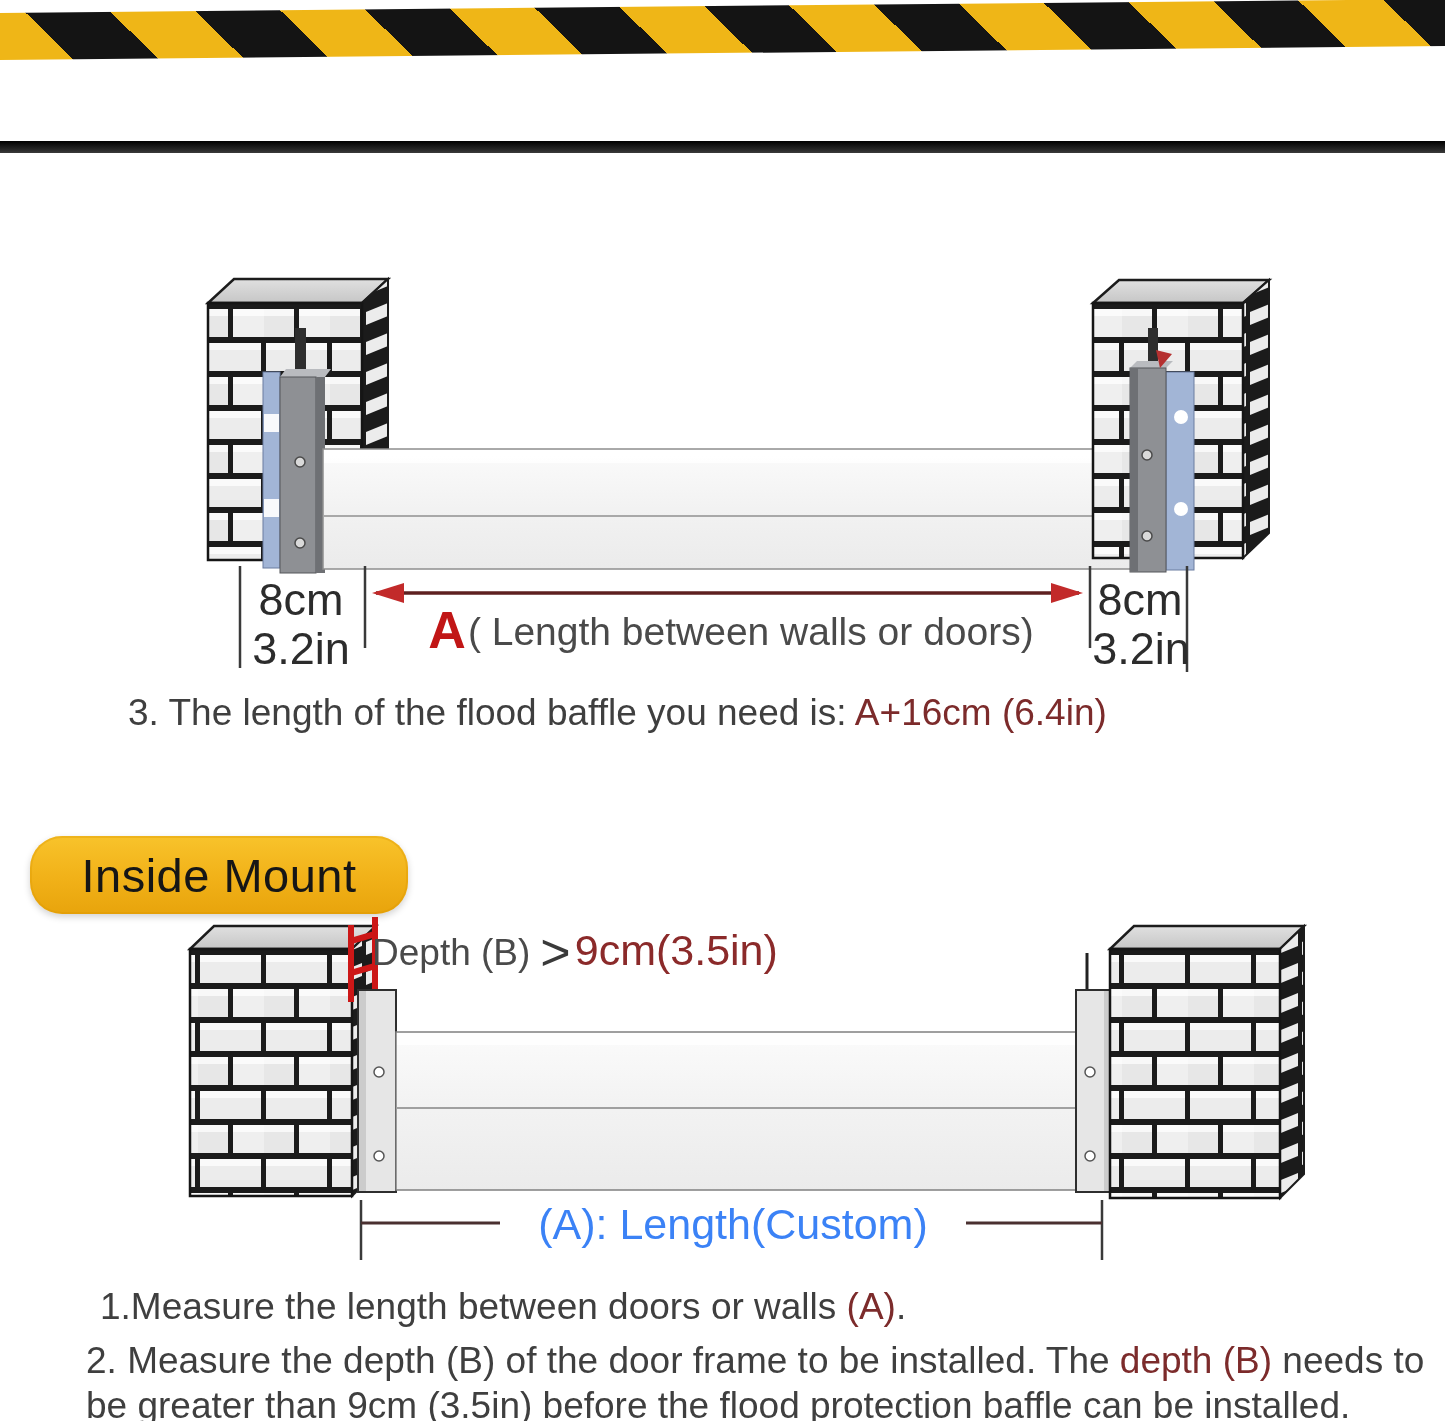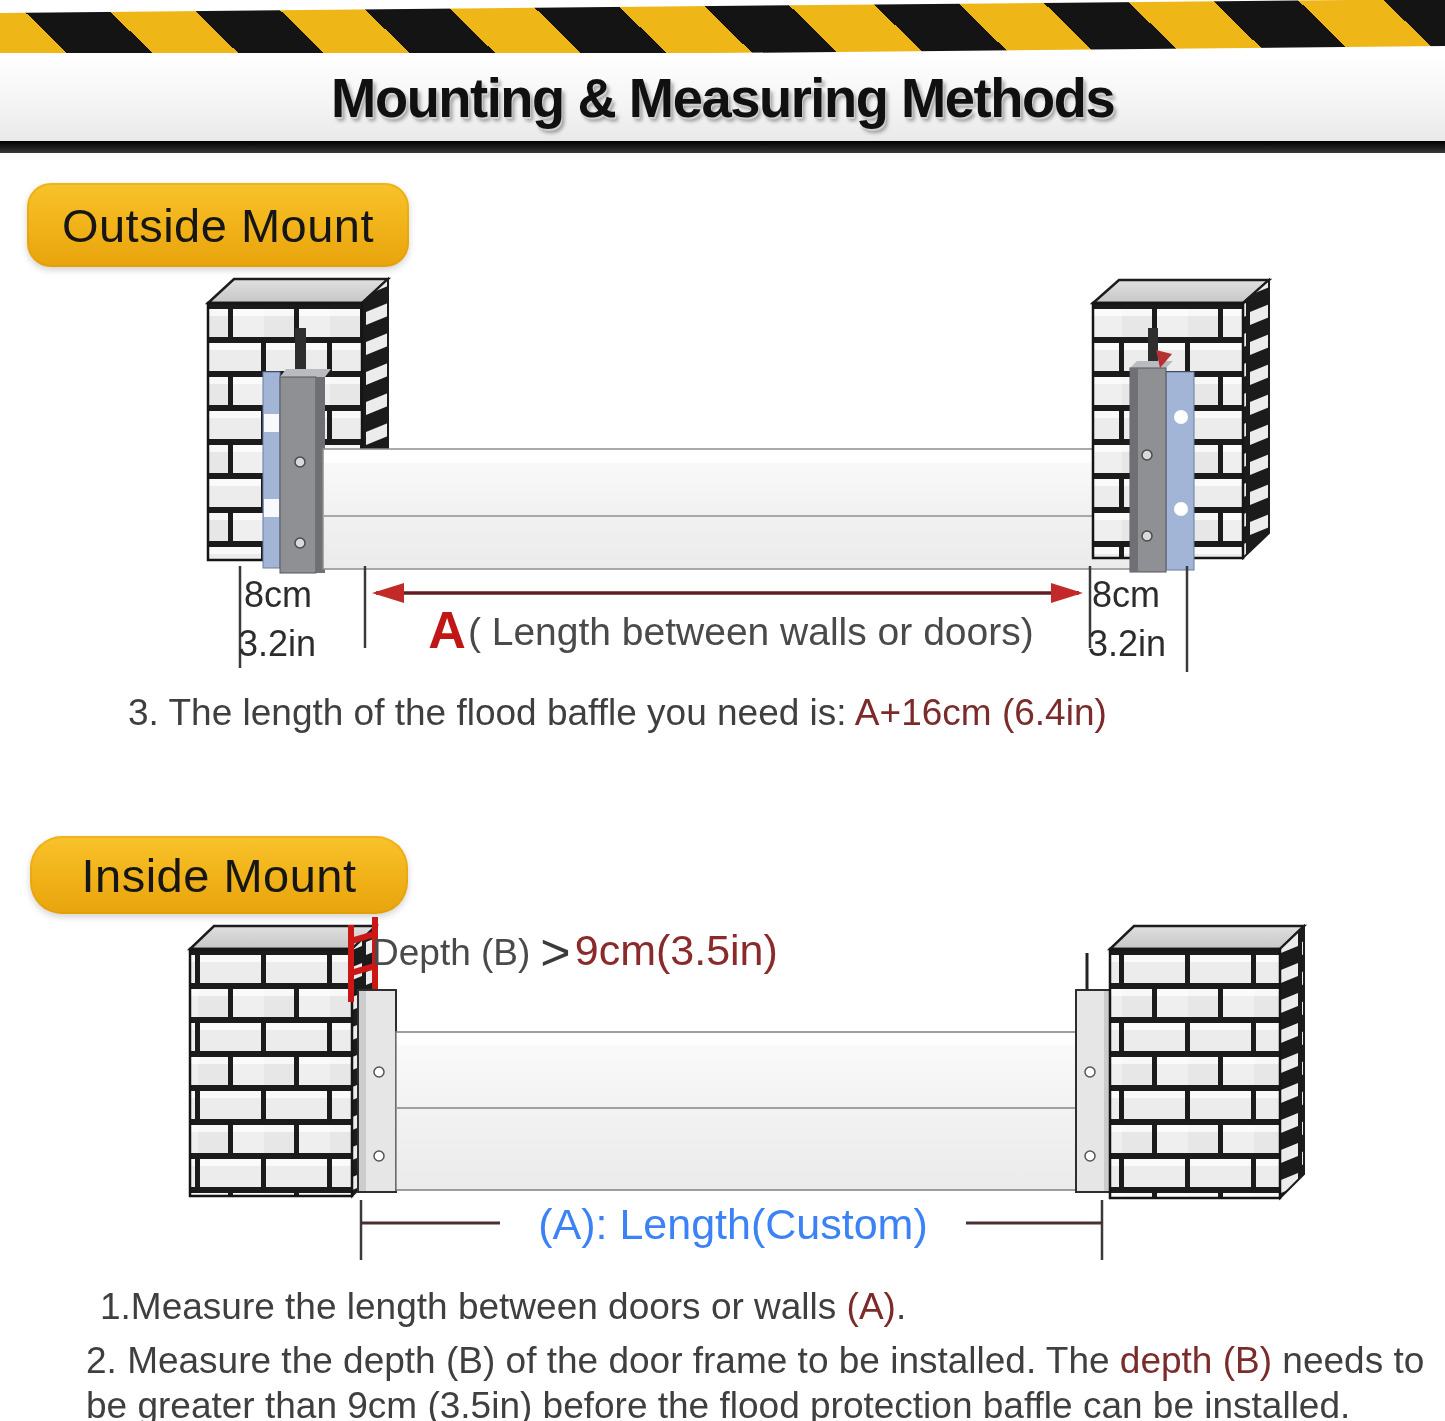--- a/index.html
+++ b/index.html
@@ -32,21 +32,21 @@
     background:linear-gradient(180deg,#F8C32B 0%,#F1B118 55%,#E8A40C 100%);
     box-shadow:0 3px 7px rgba(0,0,0,0.18), inset 0 0 0 2px rgba(222,152,0,0.35);
     color:#161616;font-size:47px;letter-spacing:0.5px;
   }
   .badge.outside{left:27px;top:183px;width:382px;height:84px;}
   .badge.inside{left:30px;top:836px;width:378px;height:78px;border-radius:32px;}
   
   .art{position:absolute;left:0;top:0;width:1445px;height:1421px;}
   
   .lbl{position:absolute;white-space:nowrap;}
-  .dimtxt{font-size:36px;color:#2c2c2c;text-align:left;}
+  .dimtxt{font-size:45px;color:#2c2c2c;text-align:center;}
   .o-left-cm{left:244px;top:574px;width:114px;}
   .o-left-in{left:238px;top:623px;width:126px;}
   .o-right-cm{left:1092px;top:574px;width:96px;}
   .o-right-in{left:1088px;top:623px;width:106px;}
   .a-label{left:380px;top:600px;width:702px;text-align:center;font-size:39px;color:#4a4a4a;}
   .a-label .bigA{font-size:52px;font-weight:700;color:#C11616;vertical-align:-3px;padding-right:2px;}
   .depth-label{left:372px;top:922px;font-size:37px;color:#4a4a4a;}
   .depth-label .gt{font-size:52px;font-weight:400;color:#3a3a3a;vertical-align:-5px;padding:0 4px 0 10px;}
   .depth-label .val{font-size:43px;color:#8B2A2A;}
   .len-label{left:500px;top:1200px;width:466px;text-align:center;font-size:43px;color:#3b82f6;}
@@ -57,28 +57,22 @@
   .step .hl{color:#7C2B2B;}
   .steps-inside-1{left:100px;top:1286px;width:1320px;font-size:37px;color:#3f3f3f;position:absolute;}
   .steps-inside-2{left:86px;top:1338px;width:1352px;font-size:37px;color:#3f3f3f;line-height:1.22;position:absolute;white-space:normal;}
 </style>
 </head>
 <body>
 
 <div class="page">
 
   <div class="hazard"></div>
-  <div class="titleband">
-    <div class="pagetitle">Mounting &amp; Measuring Methods</div>
-  </div>
   <div class="rule"></div>
 
-  <div class="badge outside">
-    <span>Outside Mount</span>
-  </div>
   <div class="badge inside">
     <span>Inside Mount</span>
   </div>
 
   <svg class="art" viewBox="0 0 1445 1421" xmlns="http://www.w3.org/2000/svg">
     <defs>
       <pattern id="bricks" width="66" height="68" patternUnits="userSpaceOnUse">
         <rect width="66" height="68" fill="#1b1b1b"></rect>
         <rect x="2" y="3" width="61" height="28" fill="#ececec"></rect>
         <rect x="2" y="3" width="61" height="7" fill="#fafafa"></rect>

